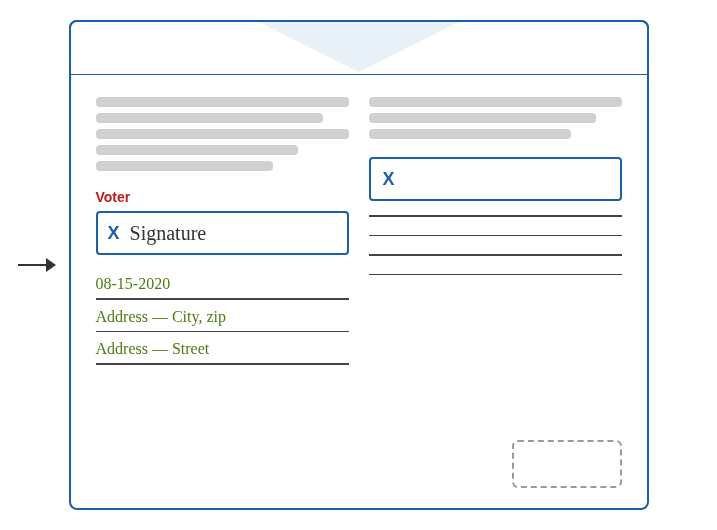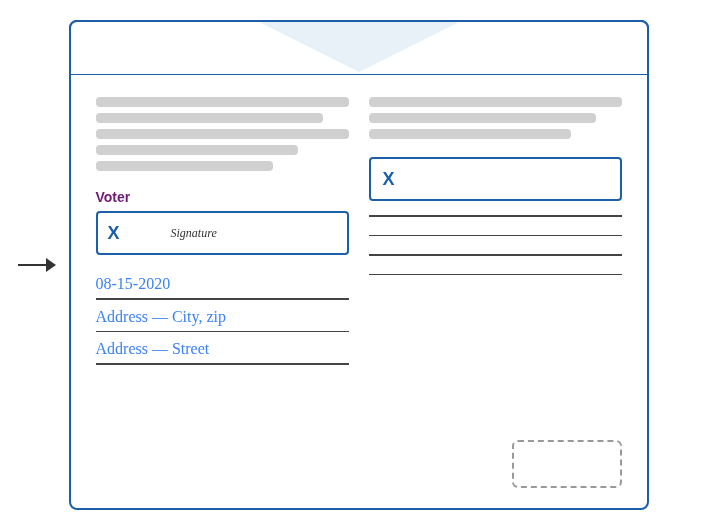--- a/index.html
+++ b/index.html
@@ -139,21 +139,21 @@
       border-radius: 4px;
     }
 
     .placeholder-line.w-full { width: 100%; }
     .placeholder-line.w-90 { width: 90%; }
     .placeholder-line.w-80 { width: 80%; }
     .placeholder-line.w-70 { width: 70%; }
 
     
     .voter-label {
-      color: #701a75;
+      color: #b91c1c;
       font-size: 14px;
       font-weight: bold;
       margin-bottom: 6px;
       font-family: Arial, sans-serif;
     }
 
     
     .signature-box {
       border: 2px solid #1a5fa8;
       border-radius: 4px;
@@ -167,37 +167,35 @@
 
     .x-mark {
       color: #1a5fa8;
       font-size: 18px;
       font-weight: bold;
       font-family: Arial, sans-serif;
       line-height: 1;
     }
 
     .signature-text {
-      font-size: 12px;
+      font-size: 20px;
       color: #333;
-      font-style: italic;
       font-family: 'Comic Sans MS', cursive;
-      margin-left: 41px;
     }
 
     
     .form-field {
       display: flex;
       flex-direction: column;
       margin-bottom: 2px;
     }
 
     .field-text {
       font-size: 16px;
-      color: #3b82f6;
+      color: #4d7c0f;
       font-family: 'Comic Sans MS', cursive;
       padding-bottom: 3px;
       padding-top: 6px;
     }
 
     .field-line {
       width: 100%;
       height: 1.5px;
       background: #444;
       margin-top: 2px;

